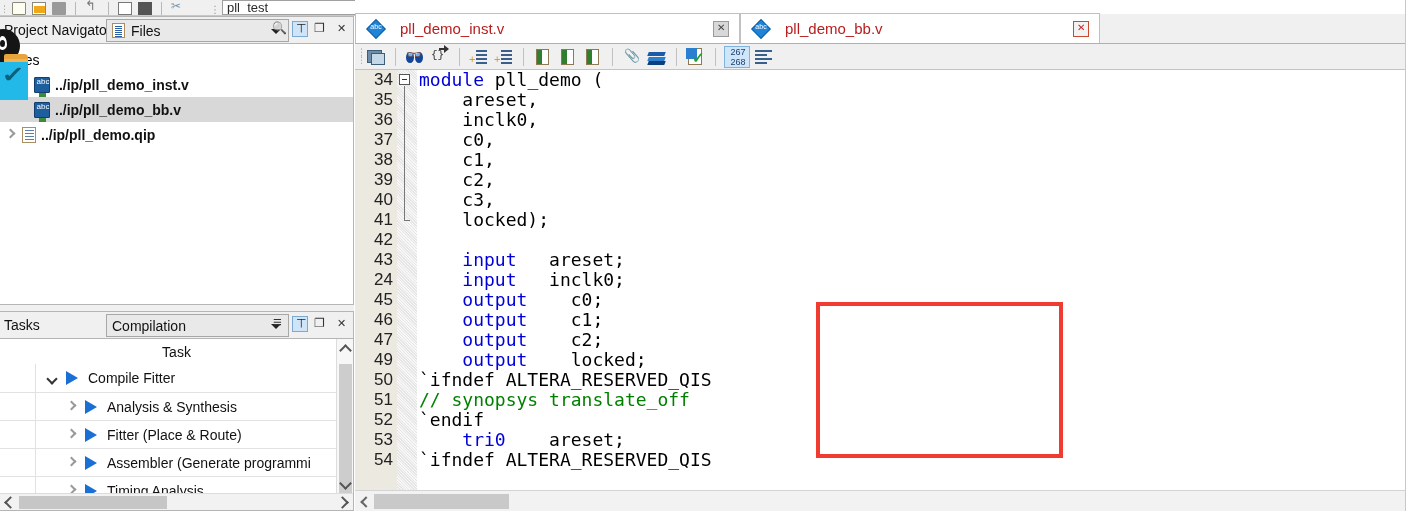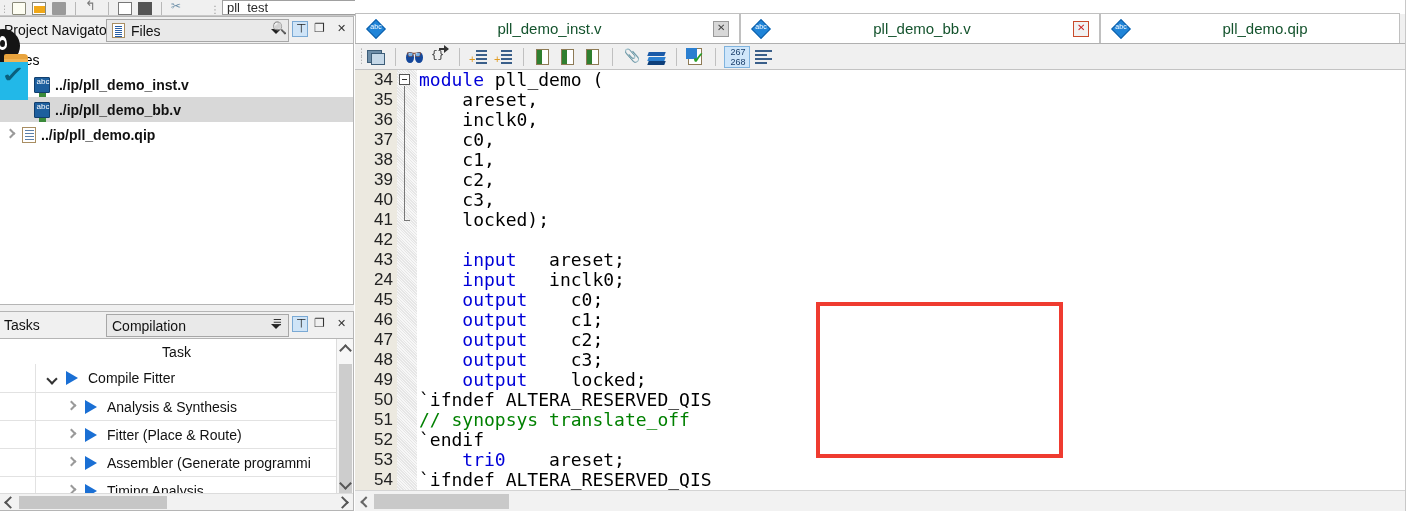--- a/index.html
+++ b/index.html
@@ -153,21 +153,21 @@
      border-bottom:1px solid #b0b0b0; display:flex; align-items:flex-end; }
   .tab { position:relative; height:30px; display:flex; align-items:center; background:#fdfdfd;
      border:1px solid #c0c0c0; border-bottom:none; }
   .tab.active { background:#ffffff; }
   .tab.inactive { background:#ffffff; }
   .tab-ico { width:20px; height:20px; margin-left:10px; flex:none; position:relative; }
   .tab-ico .dm { position:absolute; left:3px; top:3px; width:14px; height:14px; background:#1f84d8;
       transform:rotate(45deg); border:1px solid #0f5fa8; }
   .tab-ico .dmt { position:absolute; left:0; top:4px; width:20px; text-align:center; font-size:7px;
       color:#fff; z-index:2; }
-  .tab-lbl { flex:1; text-align:center; font-size:15px; color:#14532d; padding:0 14px; white-space:nowrap; }
+  .tab-lbl { flex:1; text-align:left; font-size:15px; color:#b91c1c; padding:0 14px; white-space:nowrap; }
   .tab-close { width:16px;height:16px; margin-right:10px; flex:none; position:relative;
       background:#d8d8d8; border:1px solid #9a9a9a; }
   .tab-close:after { content:'✕'; position:absolute; left:3px; top:0px; font-size:10px; color:#444; }
   .tab-close.red { background:#f2f2f2; border:1px solid #c84a2a; }
   .tab-close.red:after { color:#c22; }
 
   .tab1 { left:0; width:385px; }
   .tab2 { width:360px; }
   .tab3 { width:300px; }
 
@@ -421,27 +421,20 @@
         <span class="tab-close"></span>
       </div>
       <div class="tab inactive tab2">
         <span class="tab-ico">
           <span class="dm"></span>
             <span class="dmt">abc</span>
         </span>
         <span class="tab-lbl">pll_demo_bb.v</span>
         <span class="tab-close red"></span>
       </div>
-      <div class="tab inactive tab3">
-        <span class="tab-ico">
-          <span class="dm"></span>
-            <span class="dmt">abc</span>
-        </span>
-        <span class="tab-lbl">pll_demo.qip</span>
-      </div>
     </div>
 
     <div class="ed-toolbar">
       <div class="ed-dots">⋮<br>⋮</div>
       <span class="eico">
           <span class="box"></span>
           <span class="box2"></span>
         </span>
       <span class="esep"></span>
       <span class="eico binoc">
@@ -518,21 +511,20 @@
           <div class="cl"><span class="num">38</span><span class="txt"><span>    c1,</span></span></div>
           <div class="cl"><span class="num">39</span><span class="txt"><span>    c2,</span></span></div>
           <div class="cl"><span class="num">40</span><span class="txt"><span>    c3,</span></span></div>
           <div class="cl"><span class="num">41</span><span class="txt"><span>    locked);</span></span></div>
           <div class="cl"><span class="num">42</span><span class="txt"><span></span></span></div>
           <div class="cl"><span class="num">43</span><span class="txt"><span class="kw">    input</span><span>   areset;</span></span></div>
           <div class="cl"><span class="num">24</span><span class="txt"><span class="kw">    input</span><span>   inclk0;</span></span></div>
           <div class="cl"><span class="num">45</span><span class="txt"><span class="kw">    output</span><span>    c0;</span></span></div>
           <div class="cl"><span class="num">46</span><span class="txt"><span class="kw">    output</span><span>    c1;</span></span></div>
           <div class="cl"><span class="num">47</span><span class="txt"><span class="kw">    output</span><span>    c2;</span></span></div>
-          <div class="cl"><span class="num">48</span><span class="txt"><span class="kw">    output</span><span>    c3;</span></span></div>
           <div class="cl"><span class="num">49</span><span class="txt"><span class="kw">    output</span><span>    locked;</span></span></div>
           <div class="cl"><span class="num">50</span><span class="txt"><span>`ifndef ALTERA_RESERVED_QIS</span></span></div>
           <div class="cl"><span class="num">51</span><span class="txt"><span class="cmt">// synopsys translate_off</span></span></div>
           <div class="cl"><span class="num">52</span><span class="txt"><span>`endif</span></span></div>
           <div class="cl"><span class="num">53</span><span class="txt"><span class="kw">    tri0</span><span>    areset;</span></span></div>
           <div class="cl"><span class="num">54</span><span class="txt"><span>`ifndef ALTERA_RESERVED_QIS</span></span></div>
         </div>
       <div class="redbox"></div>
     </div>
 

